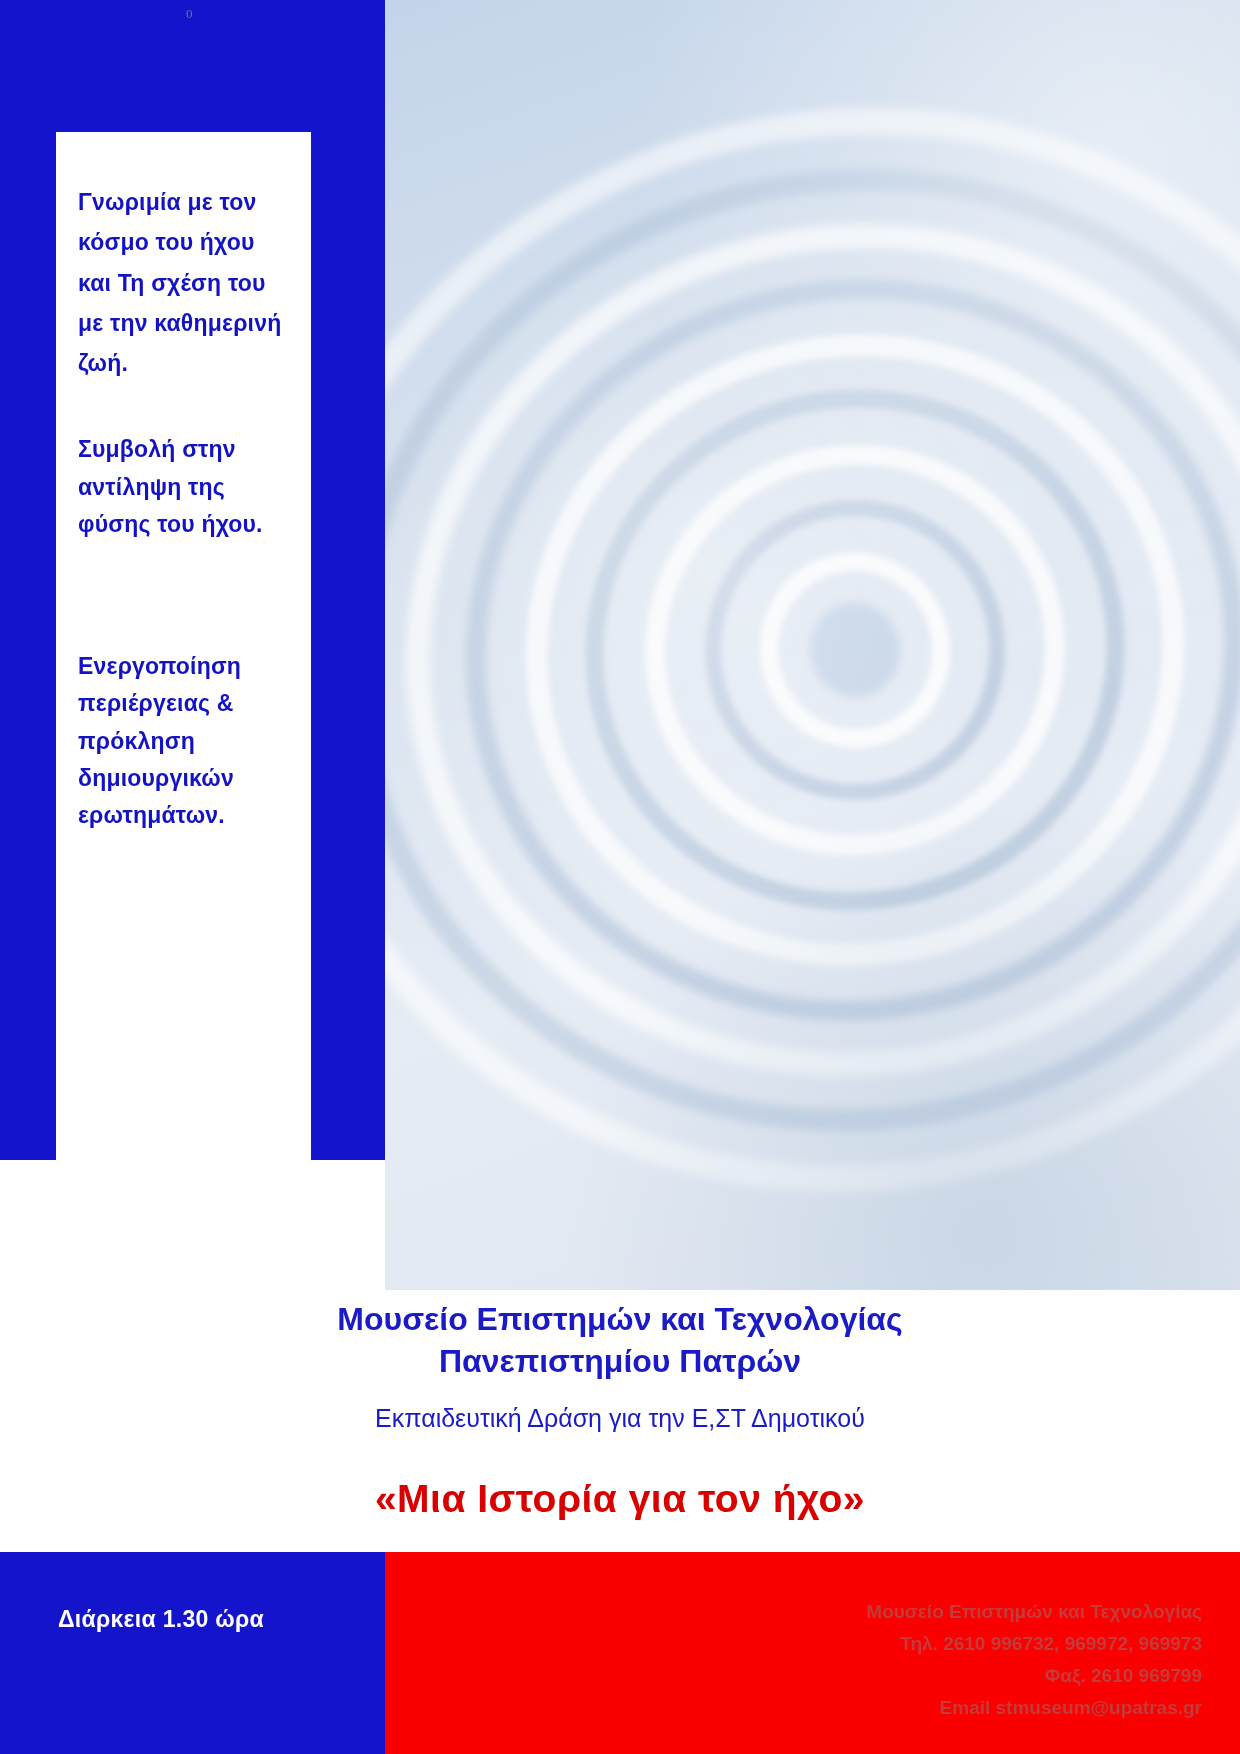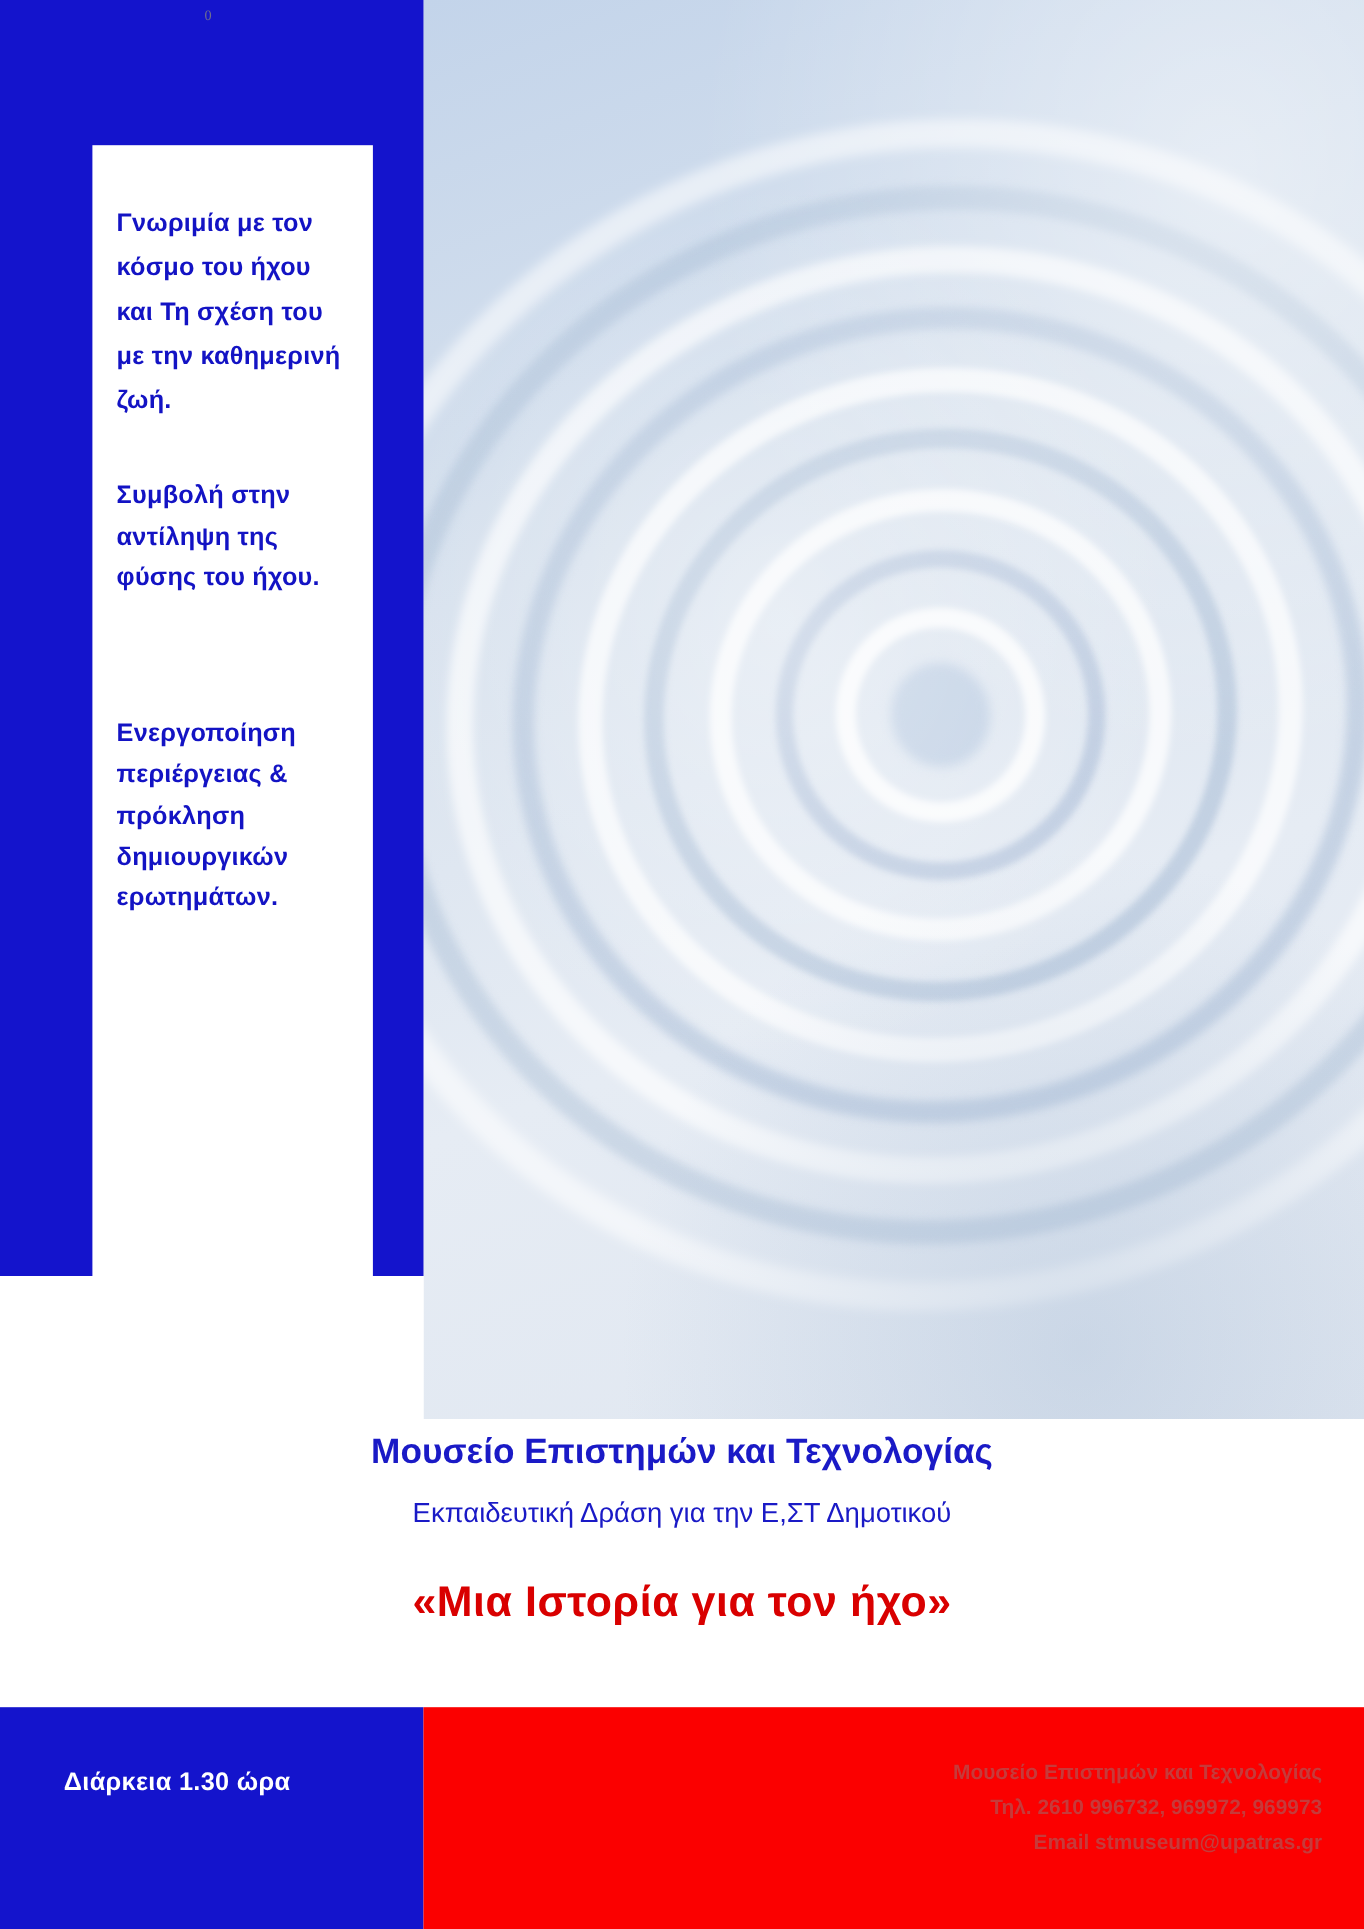--- a/index.html
+++ b/index.html
@@ -96,21 +96,21 @@
     position: absolute;
     left: 186px; top: 6px;
     font-size: 13px;
     color: #6f6f8e;
     font-family: "Liberation Serif", serif;
   }
 
   
   .text-card {
     position: absolute;
-    left: 84px; top: 132px;
+    left: 56px; top: 132px;
     width: 255px;
     height: 1048px;
     background: #ffffff;
     box-sizing: border-box;
     padding: 50px 26px 0 22px;
   }
   .card-block {
     color: #1313c4;
     font-weight: bold;
     font-size: 23px;
@@ -223,29 +223,31 @@
       <div class="card-block b2">Συμβολή στην αντίληψη  της φύσης
 του ήχου.</div>
       <div class="card-block b3">Ενεργοποίηση περιέργειας &amp; πρόκληση δημιουργικών ερωτημάτων.</div>
     </div>
 
   </div>
 
   <div class="mid">
     <div class="museum-title">
       <div>Μουσείο Επιστημών και Τεχνολογίας</div>
+      <div>Πανεπιστημίου Πατρών</div>
     </div>
     <div class="action-line">Εκπαιδευτική Δράση για την Ε,ΣΤ Δημοτικού</div>
     <div class="story-title">«Μια Ιστορία για τον ήχο»</div>
   </div>
 
   <div class="footer">
     <div class="footer-blue"></div>
     <div class="footer-red"></div>
     <div class="duration">Διάρκεια  1.30 ώρα</div>
     <div class="contact">
       <div>Μουσείο Επιστημών και Τεχνολογίας</div>
       <div>Τηλ. 2610 996732, 969972, 969973</div>
+      <div>Φαξ. 2610 969799</div>
       <div>Email stmuseum@upatras.gr</div>
     </div>
   </div>
 
 </div>
 
 </body></html>

